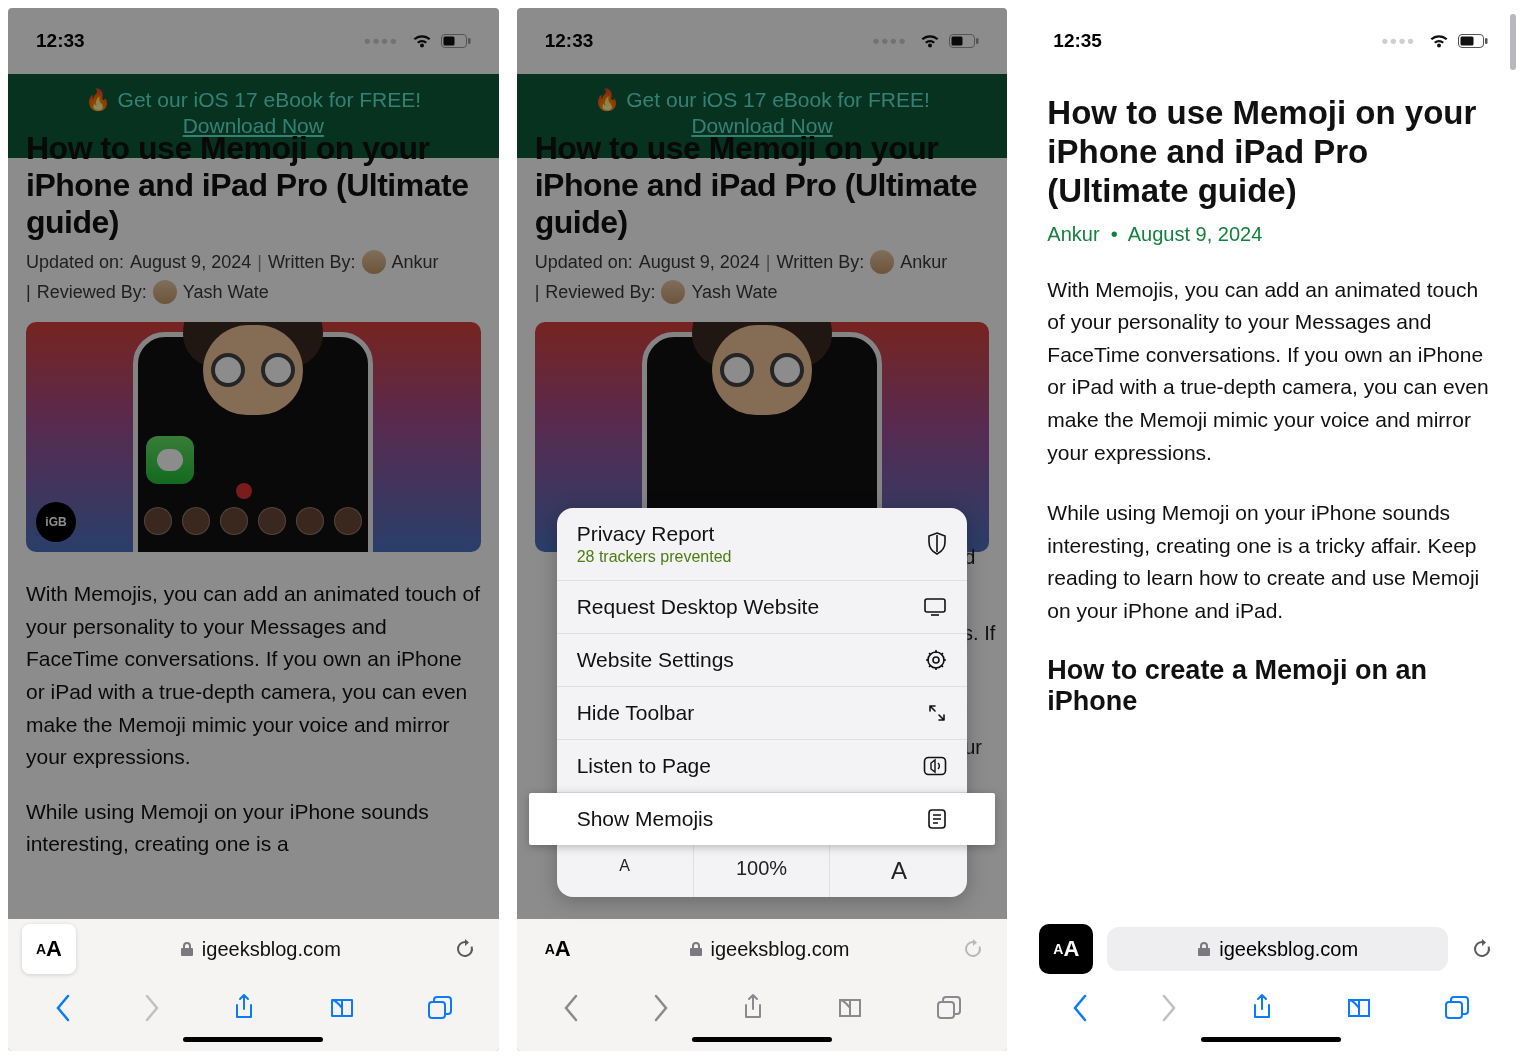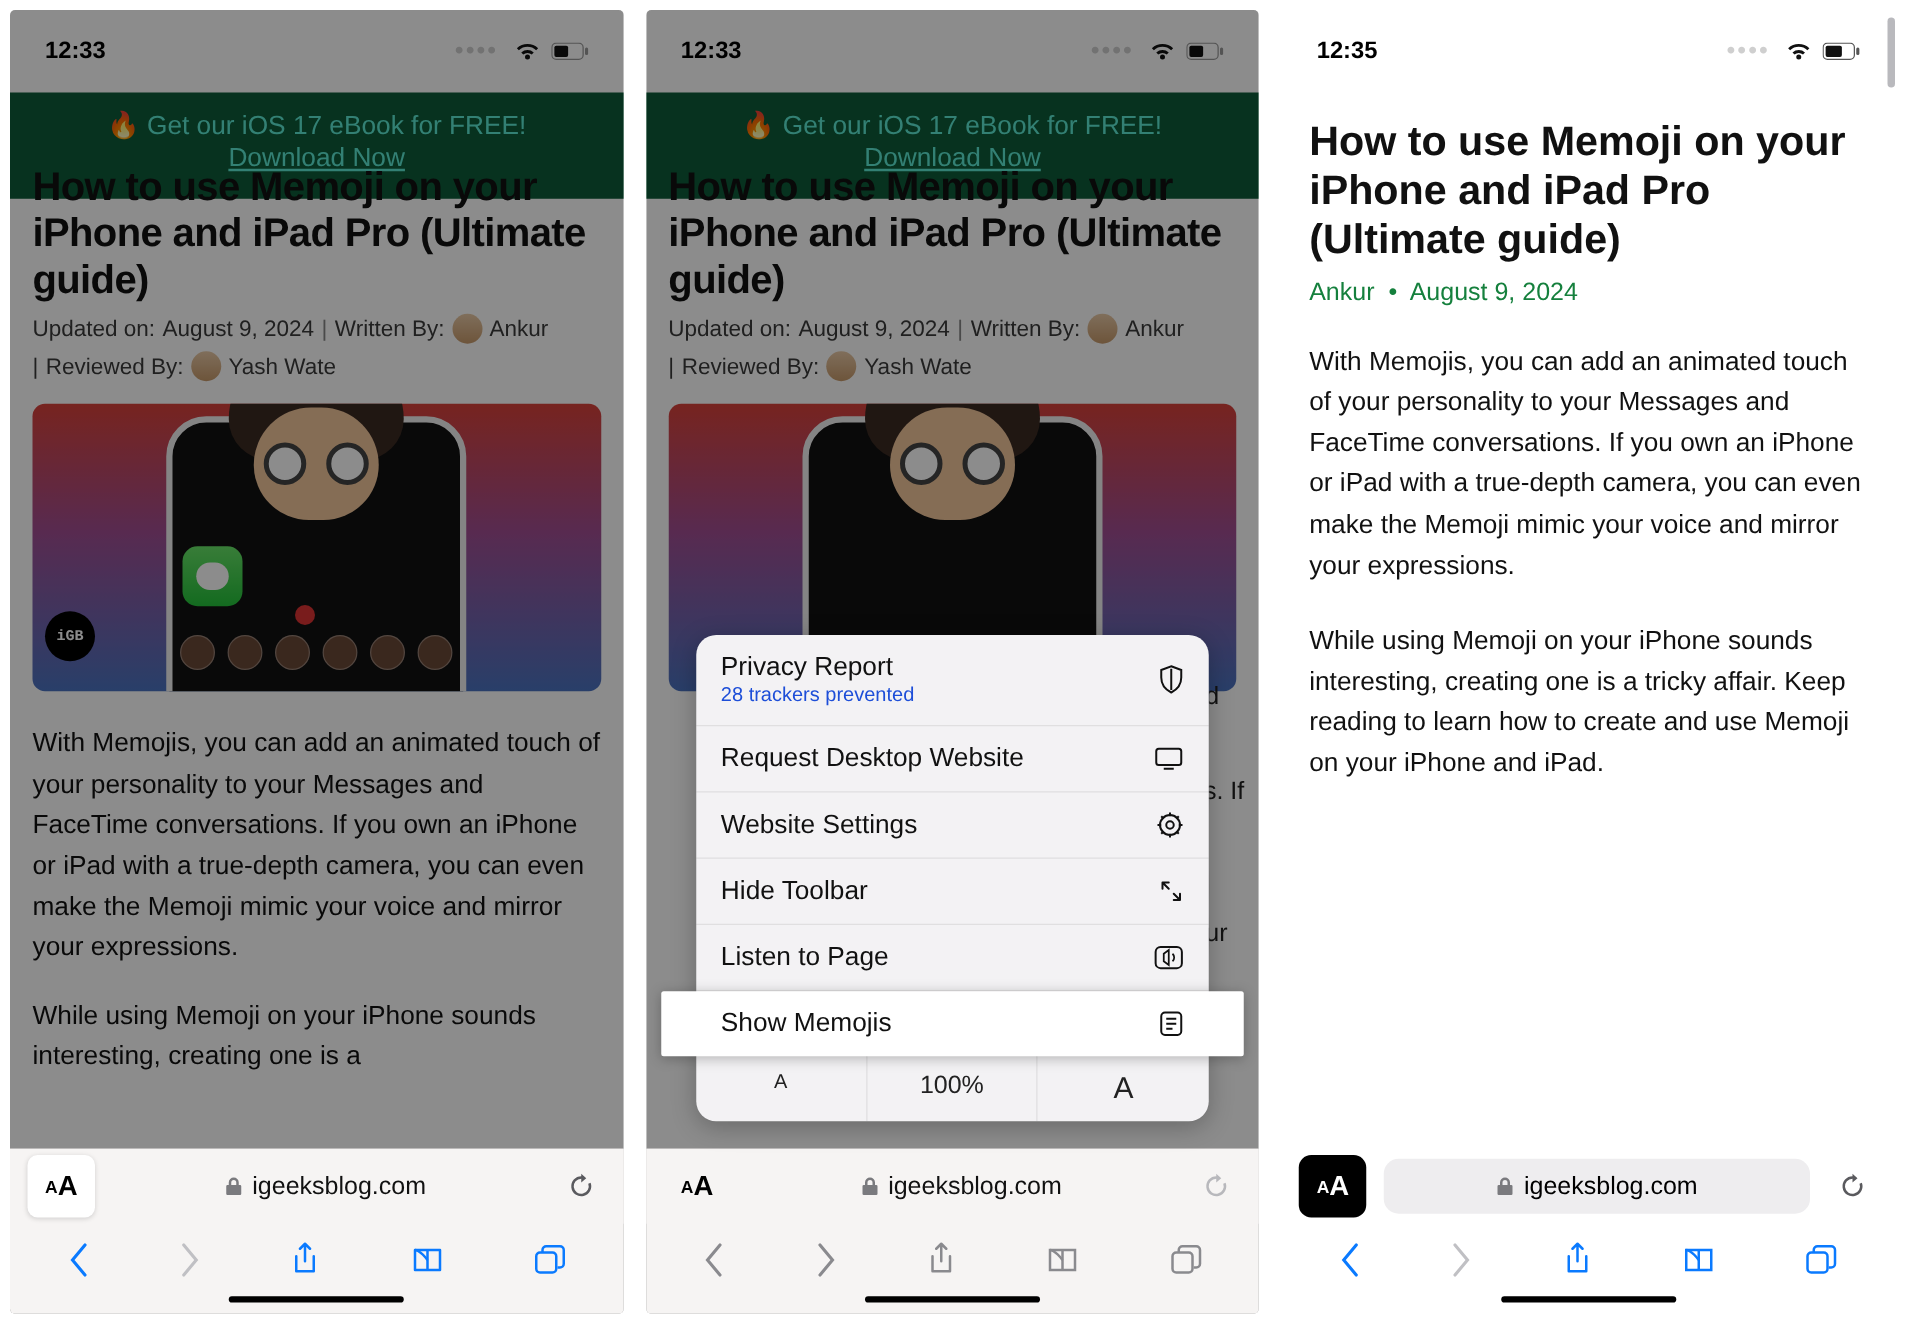--- a/index.html
+++ b/index.html
@@ -116,25 +116,25 @@
   .memoji-glass.r { right: 8px; }
   .row-icons {
     position: absolute; bottom: 52px; left: 50%; transform: translateX(-50%);
     display: flex; gap: 10px;
   }
   .row-icons .dot {
     width: 28px; height: 28px; border-radius: 50%;
     background: #6b4a38; border: 1px solid rgba(255,255,255,0.3);
   }
   .igb-badge {
-    position: absolute; left: 10px; bottom: 24px;
+    position: absolute; left: 10px; bottom: 10px;
     width: 40px; height: 40px; border-radius: 50%;
     background: #000; color: #fff;
     font-size: 12px; font-weight: 700;
-    display: flex; align-items: center; justify-content: center; font-family: Liberation Mono, monospace;
+    display: flex; align-items: center; justify-content: center;
   }
   .msg-badge {
     position: absolute; left: 120px; bottom: 68px;
     width: 48px; height: 48px; border-radius: 12px;
     background: linear-gradient(#67e367,#24c23a);
     display: flex; align-items: center; justify-content: center;
   }
   .msg-badge::after {
     content: ""; width: 26px; height: 22px; background: #fff; border-radius: 12px;
   }
@@ -213,21 +213,21 @@
     color: #111;
   }
   .popup-row.highlighted {
     background: #fff;
     margin: 0 -28px;
     padding: 14px 48px;
     border-radius: 2px;
     box-shadow: 0 2px 10px rgba(0,0,0,0.25);
     border-bottom: none;
   }
-  .popup-row .sub { font-size: 16px; color: #1d4ed8; margin-top: 2px; }
+  .popup-row .sub { font-size: 16px; color: #4d7c0f; margin-top: 2px; }
   .popup-row .lbl { display: flex; flex-direction: column; }
   .zoom-row {
     display: grid; grid-template-columns: 1fr 1fr 1fr;
     text-align: center;
     font-size: 20px;
     color: #222;
   }
   .zoom-row > div {
     padding: 12px 0;
     border-right: 1px solid rgba(0,0,0,0.08);
@@ -612,20 +612,21 @@
 
   <div class="reader-wrap">
     <h1 class="reader-title">How to use Memoji on your iPhone and iPad Pro (Ultimate guide)</h1>
     <div class="reader-meta">
       <span>Ankur</span>
       &nbsp;<span>•</span>&nbsp;
       <span>August 9, 2024</span>
     </div>
     <p>With Memojis, you can add an animated touch of your personality to your Messages and FaceTime conversations. If you own an iPhone or iPad with a true-depth camera, you can even make the Memoji mimic your voice and mirror your expressions.</p>
     <p>While using Memoji on your iPhone sounds interesting, creating one is a tricky affair. Keep reading to learn how to create and use Memoji on your iPhone and iPad.</p>
+    <h2 class="reader-h2">How to create a Memoji on an iPhone</h2>
   </div>
 
   <div class="toolbar-bottom">
     <div class="addr">
       <div class="aa dark">
         <span class="small">A</span>
           <span class="big">A</span>
       </div>
       <div class="pill">
         <svg width="14" height="16" viewBox="0 0 14 16">

